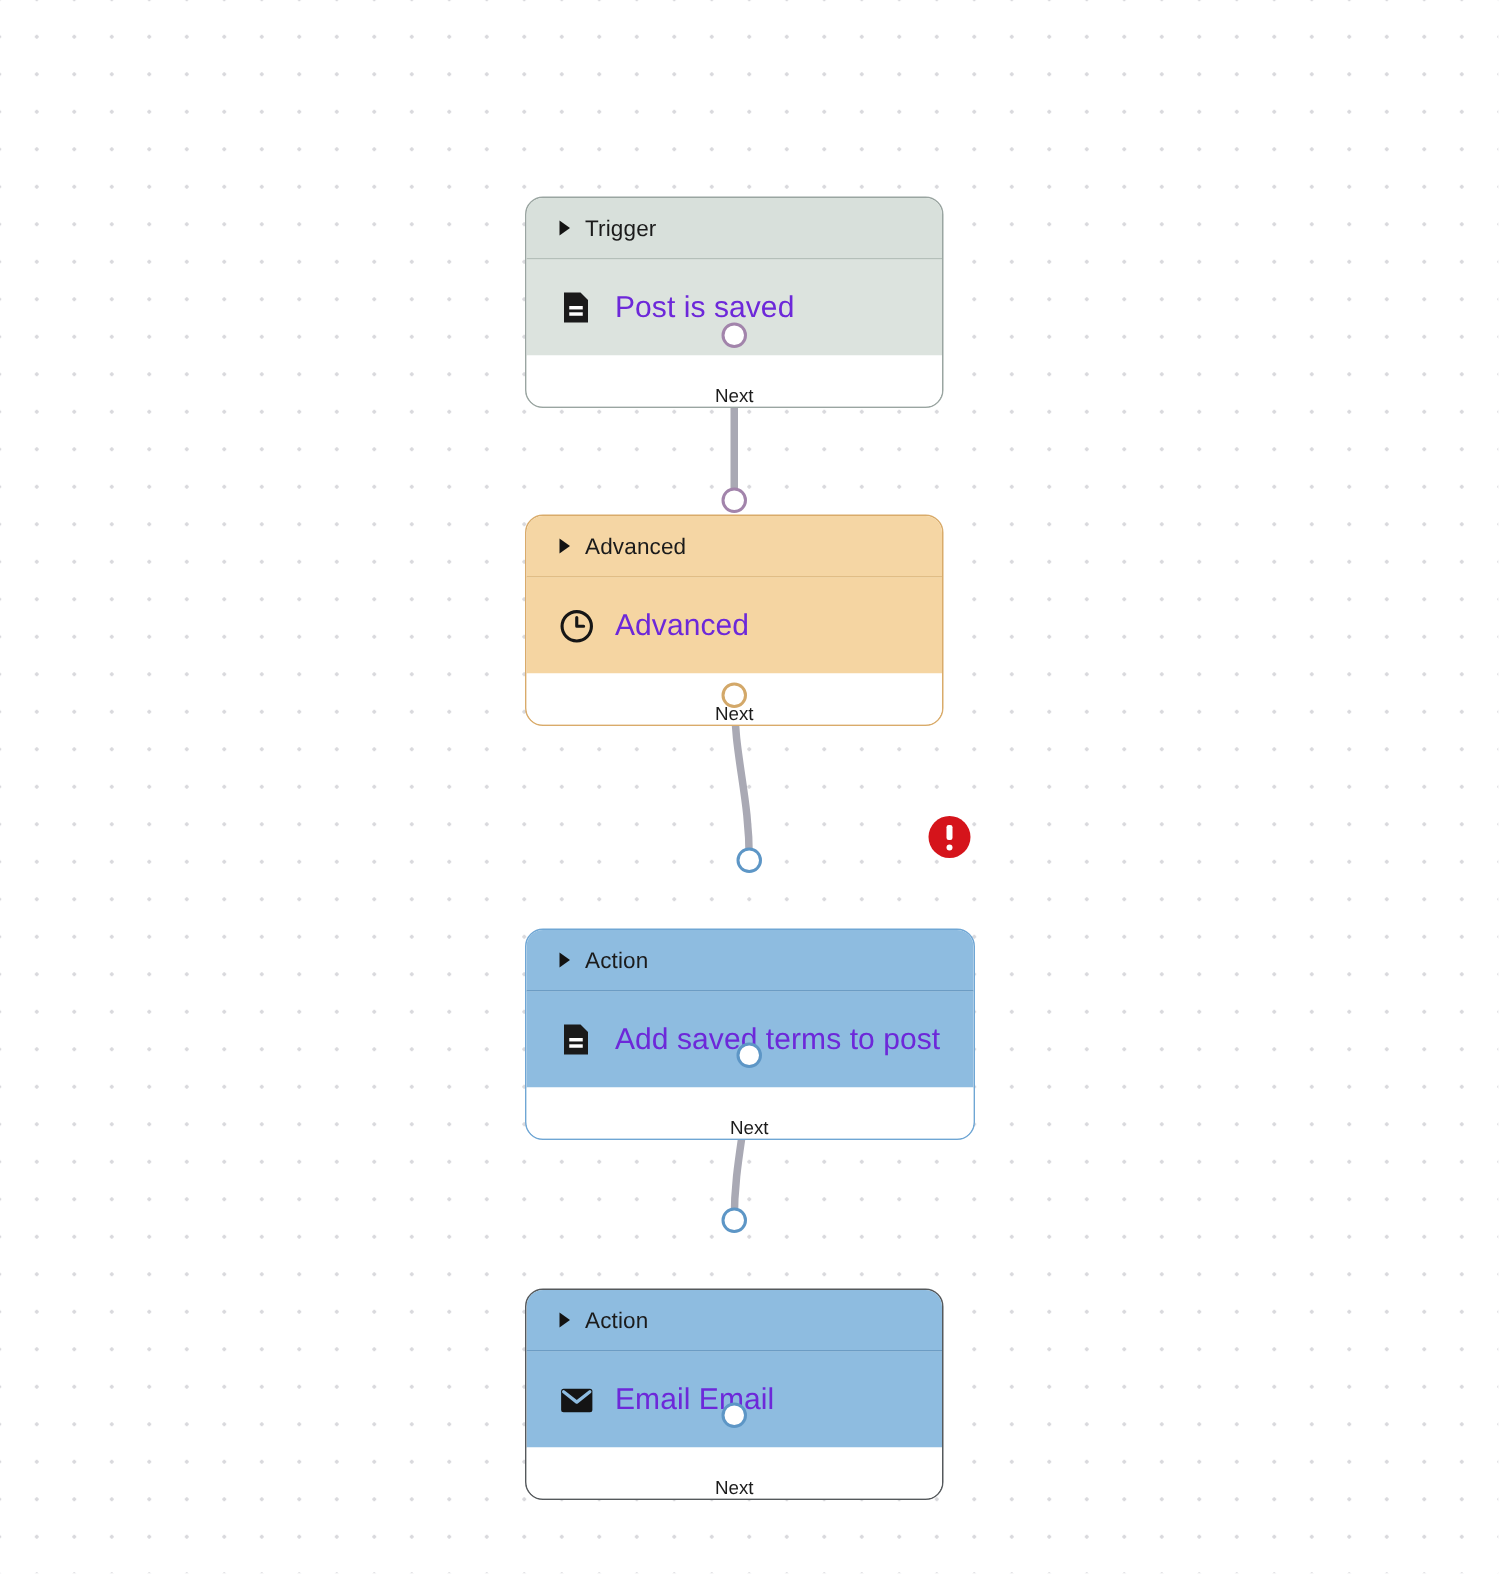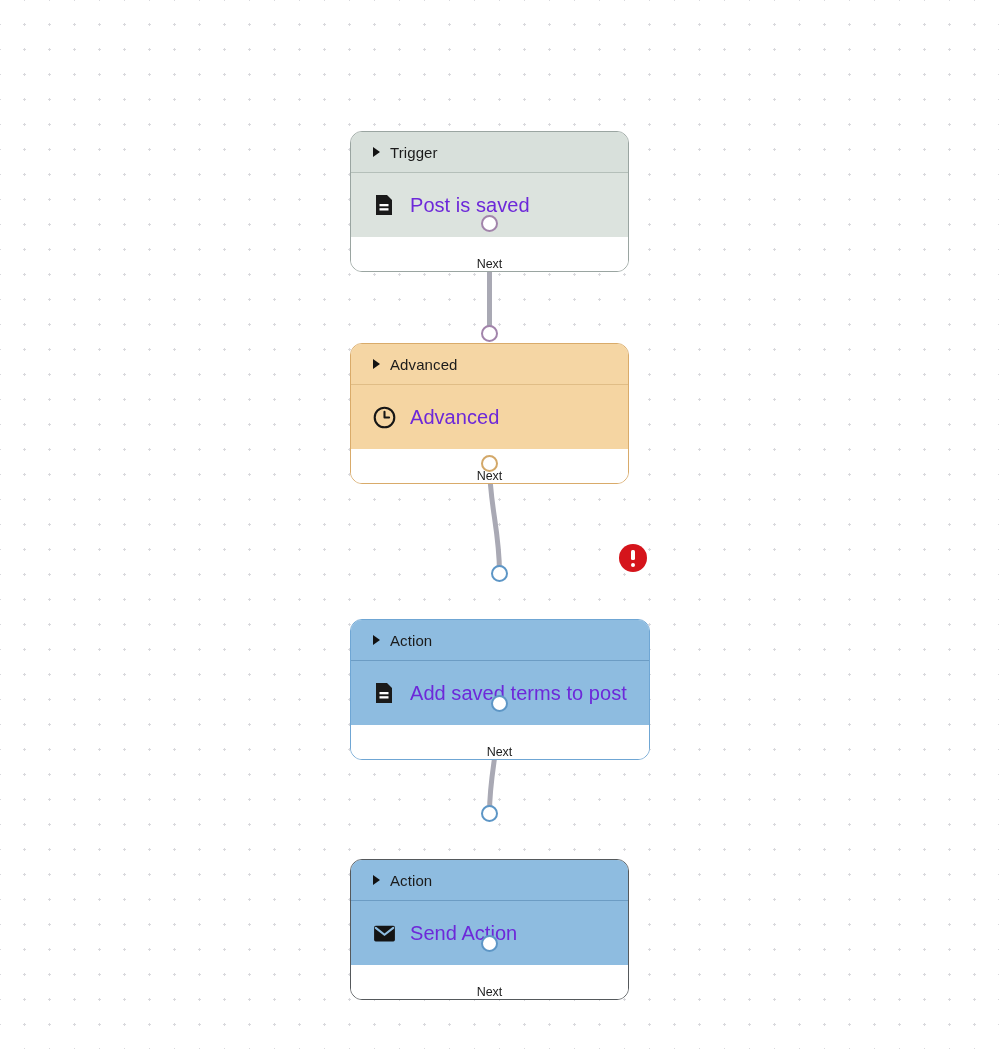--- a/index.html
+++ b/index.html
@@ -278,21 +278,21 @@
       <span class="disclosure"></span>
       <span>Action</span>
     </div>
     <div class="node-body">
       <span class="node-icon">
         <svg width="25" height="25" viewBox="0 0 24 24" xmlns="http://www.w3.org/2000/svg">
           <rect x="2" y="4.6" width="20" height="15" rx="1.6" fill="#141414"></rect>
           <path d="M3.6 6.6 L12 13.2 L20.4 6.6" fill="none" stroke="#8ebce0" stroke-width="2.1" stroke-linecap="round" stroke-linejoin="round"></path>
         </svg>
       </span>
-      <span class="node-title">Send Action</span>
+      <span class="node-title">Email Email</span>
     </div>
     <div class="node-footer">
       <span>Next</span>
     </div>
   </div>
   <div class="port port--blue" style="left:481px; top:935px;"></div>
 
 </div>
 
 </body></html>

